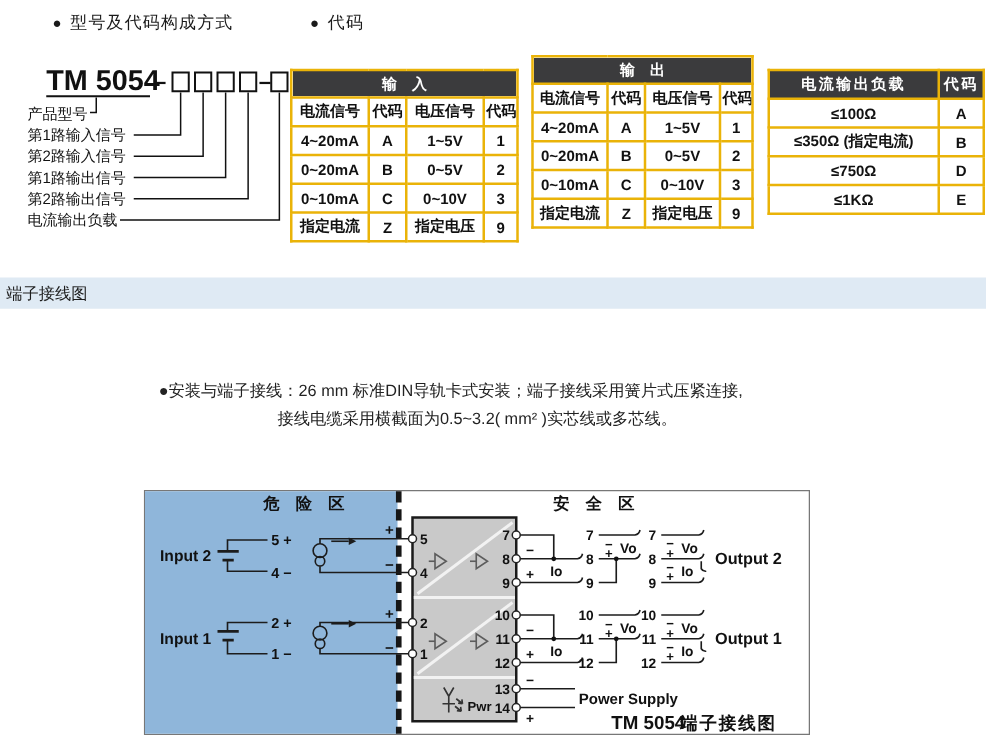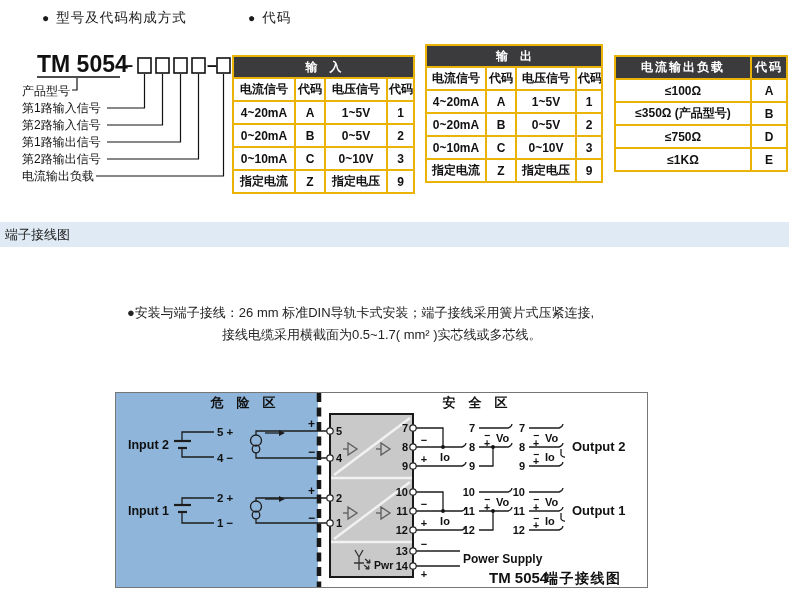--- a/index.html
+++ b/index.html
@@ -163,41 +163,41 @@
   <tbody>
       <tr>
     <td class="dark">电流输出负载</td>
     <td class="dark">代码</td>
   </tr>
   <tr>
     <td>≤100Ω</td>
     <td>A</td>
   </tr>
   <tr>
-    <td>≤350Ω (产品型号)</td>
+    <td>≤350Ω (指定电流)</td>
     <td>B</td>
   </tr>
   <tr>
     <td>≤750Ω</td>
     <td>D</td>
   </tr>
   <tr>
     <td>≤1KΩ</td>
     <td>E</td>
   </tr>
 </tbody>
   </table>
 
 <div class="abs section-bar">
   <span>端子接线图</span>
 </div>
 
 <div class="abs note">
   <div>●安装与端子接线：26 mm 标准DIN导轨卡式安装；端子接线采用簧片式压紧连接,</div>
-  <div class="l2">接线电缆采用横截面为0.5~1.7( mm² )实芯线或多芯线。</div>
+  <div class="l2">接线电缆采用横截面为0.5~3.2( mm² )实芯线或多芯线。</div>
 </div>
 
 <svg class="abs" style="left:115px;top:392px;" width="533" height="196" viewBox="0 0 533 196">
   <rect x="0.5" y="0.5" width="532" height="195" fill="#ffffff" stroke="#777"></rect>
   <rect x="1" y="1" width="202" height="194" fill="#8fb6da"></rect>
   <line x1="204" y1="1" x2="204" y2="195" stroke="#161616" stroke-width="4.5" stroke-dasharray="9,5.5"></line>
 
   <text x="128" y="15" font-size="13" font-weight="bold" text-anchor="middle">危　险　区</text>
   <text x="360" y="15" font-size="13" font-weight="bold" text-anchor="middle">安　全　区</text>
 

